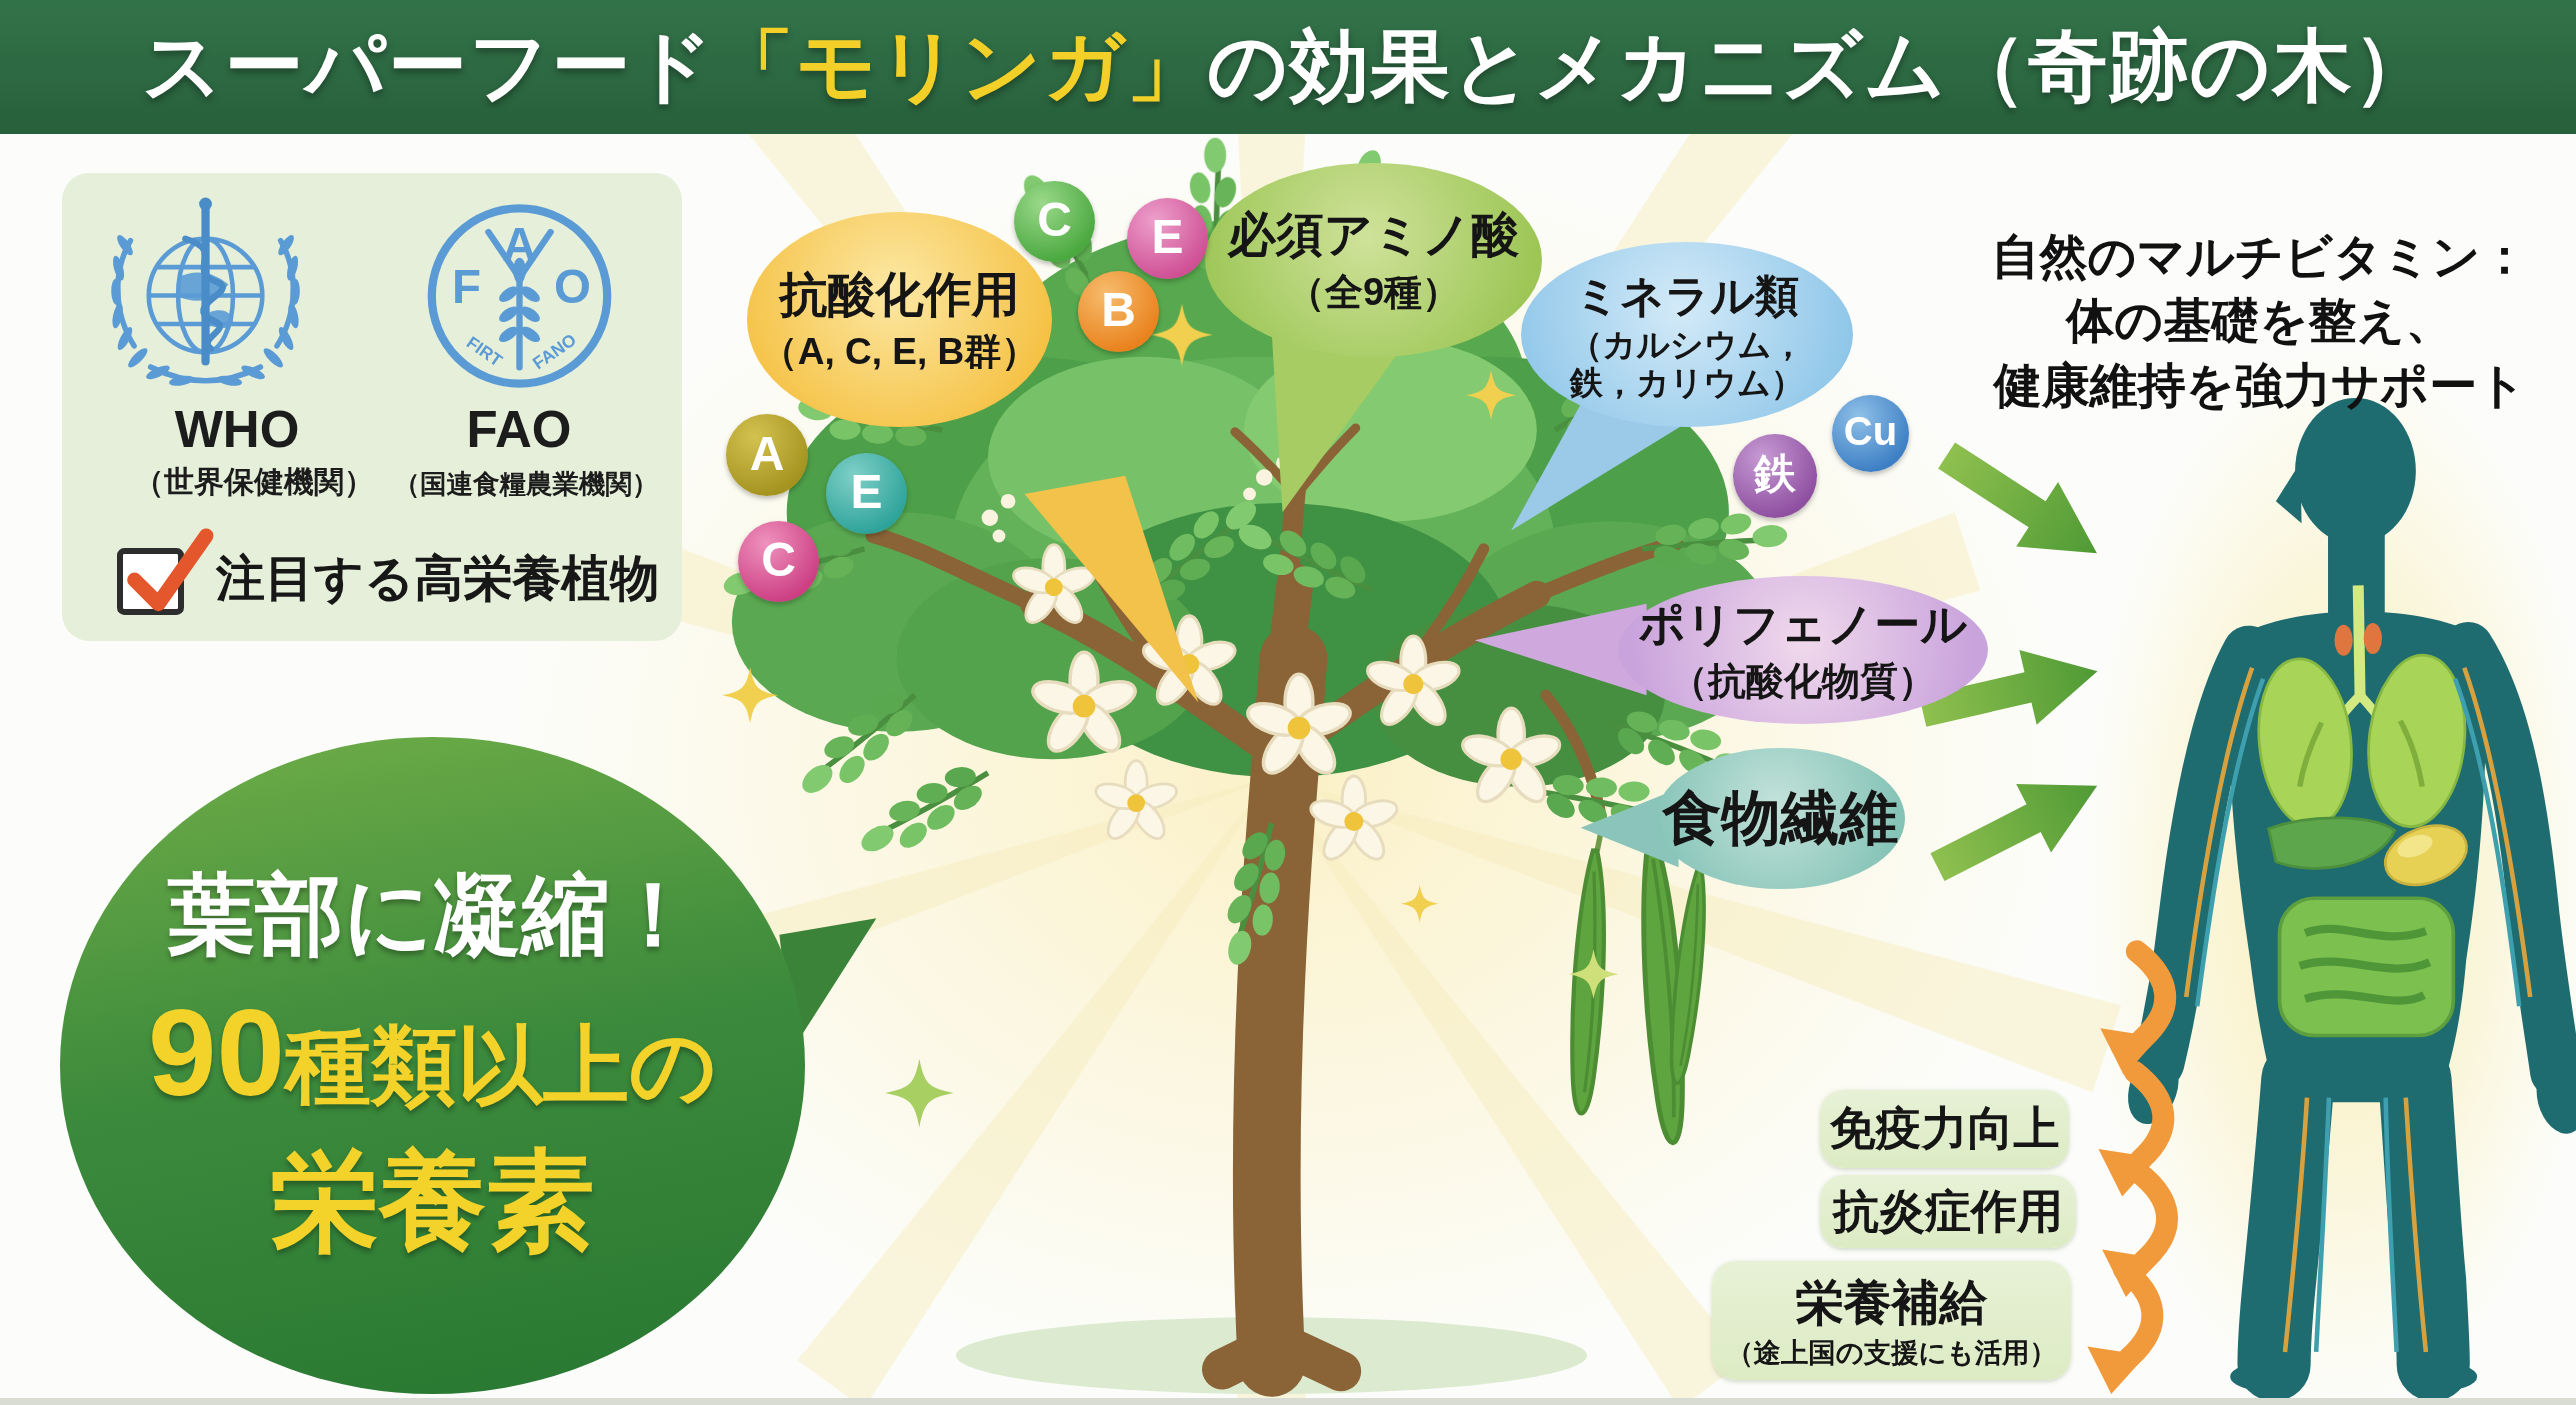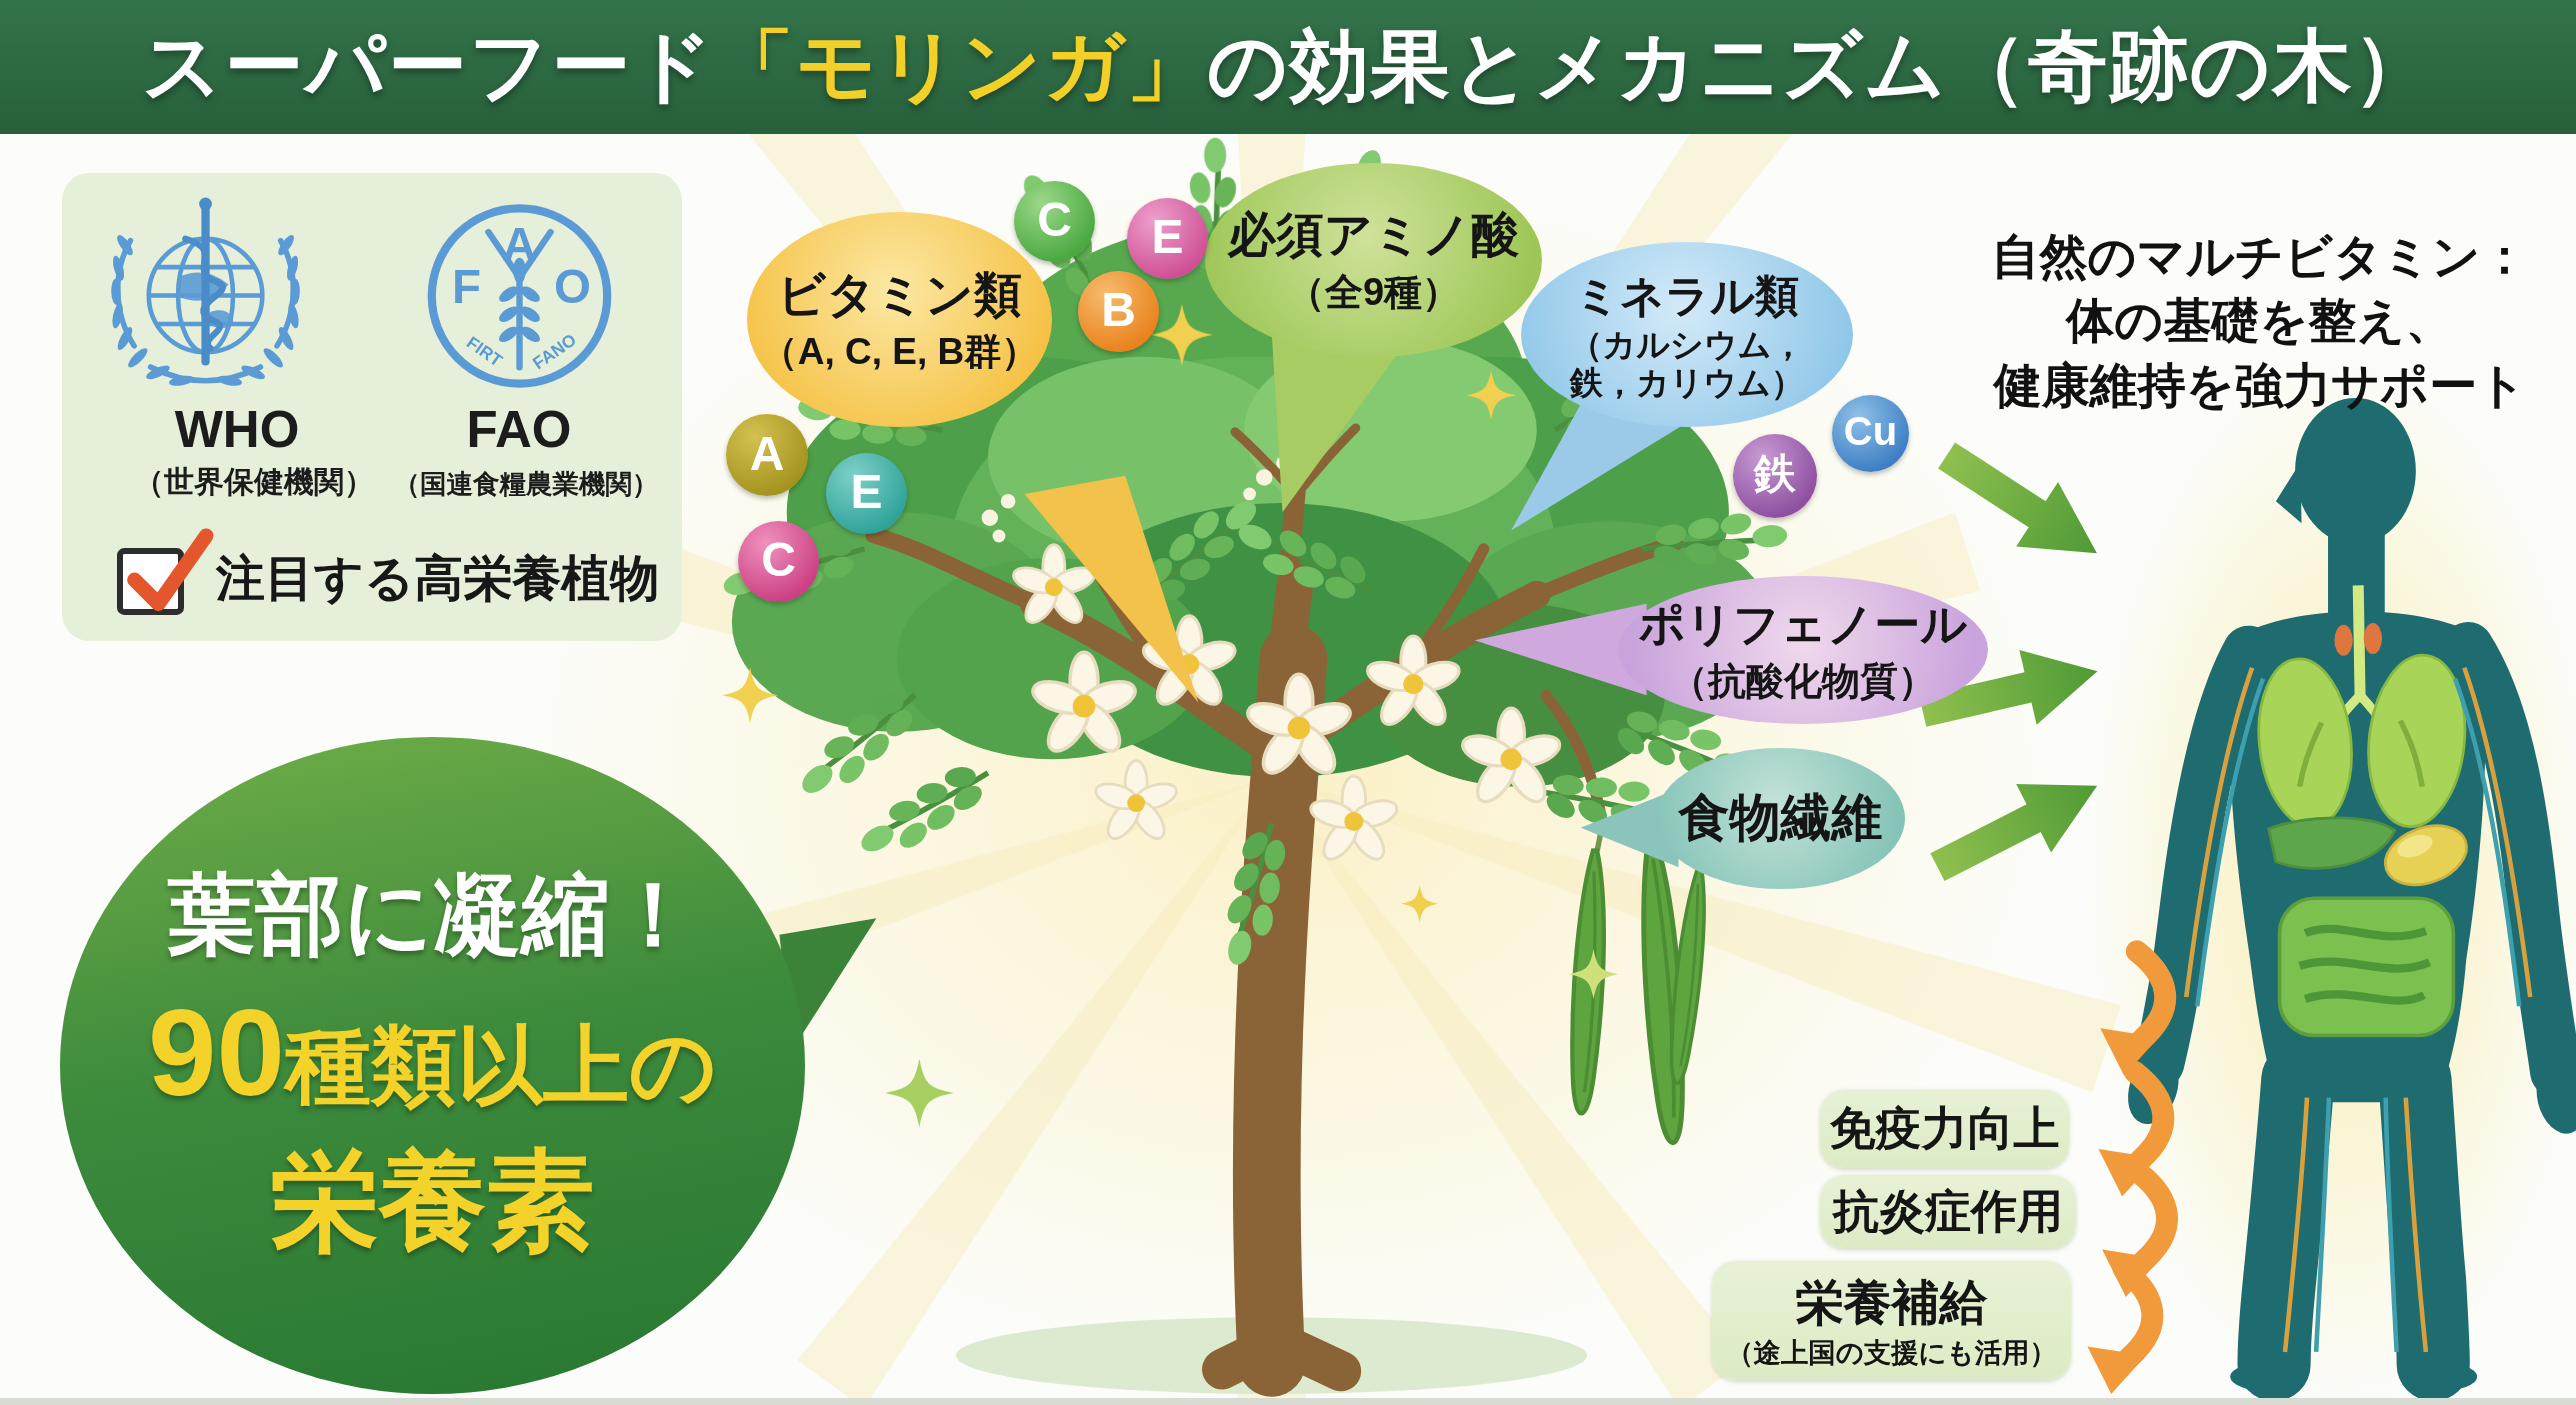--- a/index.html
+++ b/index.html
@@ -47,21 +47,21 @@
            background:radial-gradient(circle at 48% 38%,#cfe29a,#9dc656 80%);}
   .bub-ami .t{font-size:48px;} .bub-ami .s{font-size:38px;}
   .bub-min{left:1521px;top:242px;width:332px;height:185px;
            background:radial-gradient(circle at 48% 36%,#d3eaf8,#90c7e9 82%);}
   .bub-min .t{font-size:44px;} .bub-min .s{font-size:33px;line-height:1.15;}
   .bub-pol{left:1618px;top:576px;width:370px;height:148px;
            background:radial-gradient(circle at 50% 45%,#f0d9ec,#c9a3dc 85%);}
   .bub-pol .t{font-size:46px;} .bub-pol .s{font-size:38px;}
   .bub-fib{left:1656px;top:748px;width:249px;height:141px;
            background:radial-gradient(circle at 48% 40%,#c3e2da,#82c2b5 85%);}
-  .bub-fib .t{font-size:51px;}
+  .bub-fib .t{font-size:59px;}
   
   .badge{display:flex;align-items:center;justify-content:center;border-radius:50%;
          color:#ffffff;font-weight:900;box-shadow:0 2.7px 5.5px rgba(0,0,0,.25);}
   .badge span{transform:translateY(-1.8px);}
   .bd-c1{left:1014px;top:181px;width:81px;height:81px;font-size:48px;
          background:radial-gradient(circle at 35% 28%,#9bd98a,#4aa83f 75%);}
   .bd-e1{left:1127px;top:198px;width:81px;height:81px;font-size:48px;
          background:radial-gradient(circle at 35% 28%,#eda0cb,#cf4f95 75%);}
   .bd-b1{left:1078px;top:271px;width:81px;height:81px;font-size:48px;
          background:radial-gradient(circle at 35% 28%,#f7bc6d,#e9821d 75%);}
@@ -400,21 +400,21 @@
     </div>
   </div>
 
   <div class="abs callout">
     <div class="l1">葉部に凝縮！</div>
     <div class="l2"><span class="num">90</span><span>種類以上の</span></div>
     <div class="l3">栄養素</div>
   </div>
 
   <div class="abs bubble bub-vit">
-    <div class="t">ビタミン類</div>
+    <div class="t">抗酸化作用</div>
     <div class="s">（A, C, E, B群）</div>
   </div>
   <div class="abs bubble bub-ami">
     <div class="t">必須アミノ酸</div>
     <div class="s">（全9種）</div>
   </div>
   <div class="abs bubble bub-min">
     <div class="t">ミネラル類</div>
     <div class="s">（カルシウム，</div>
     <div class="s">鉄，カリウム）</div>

